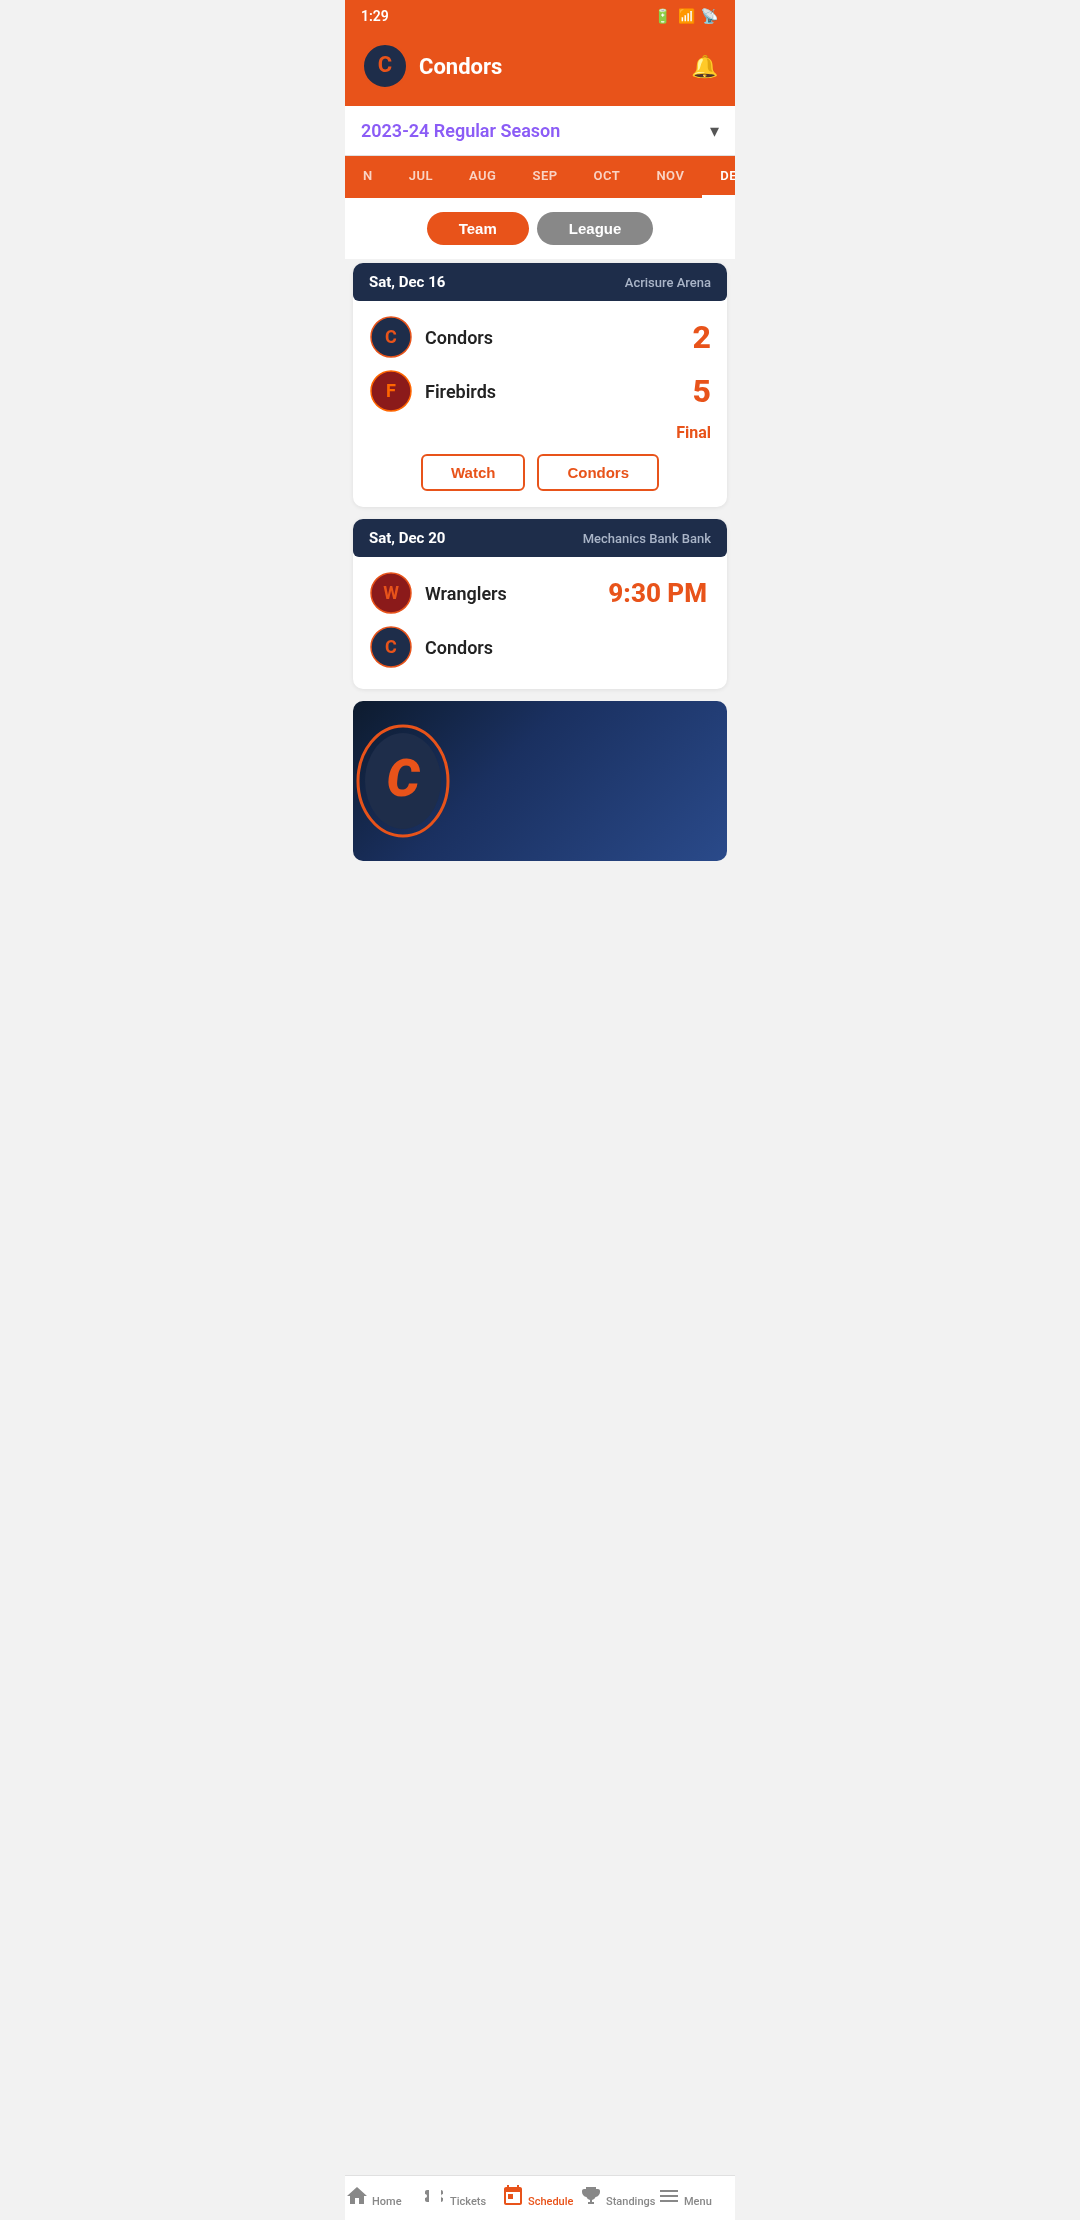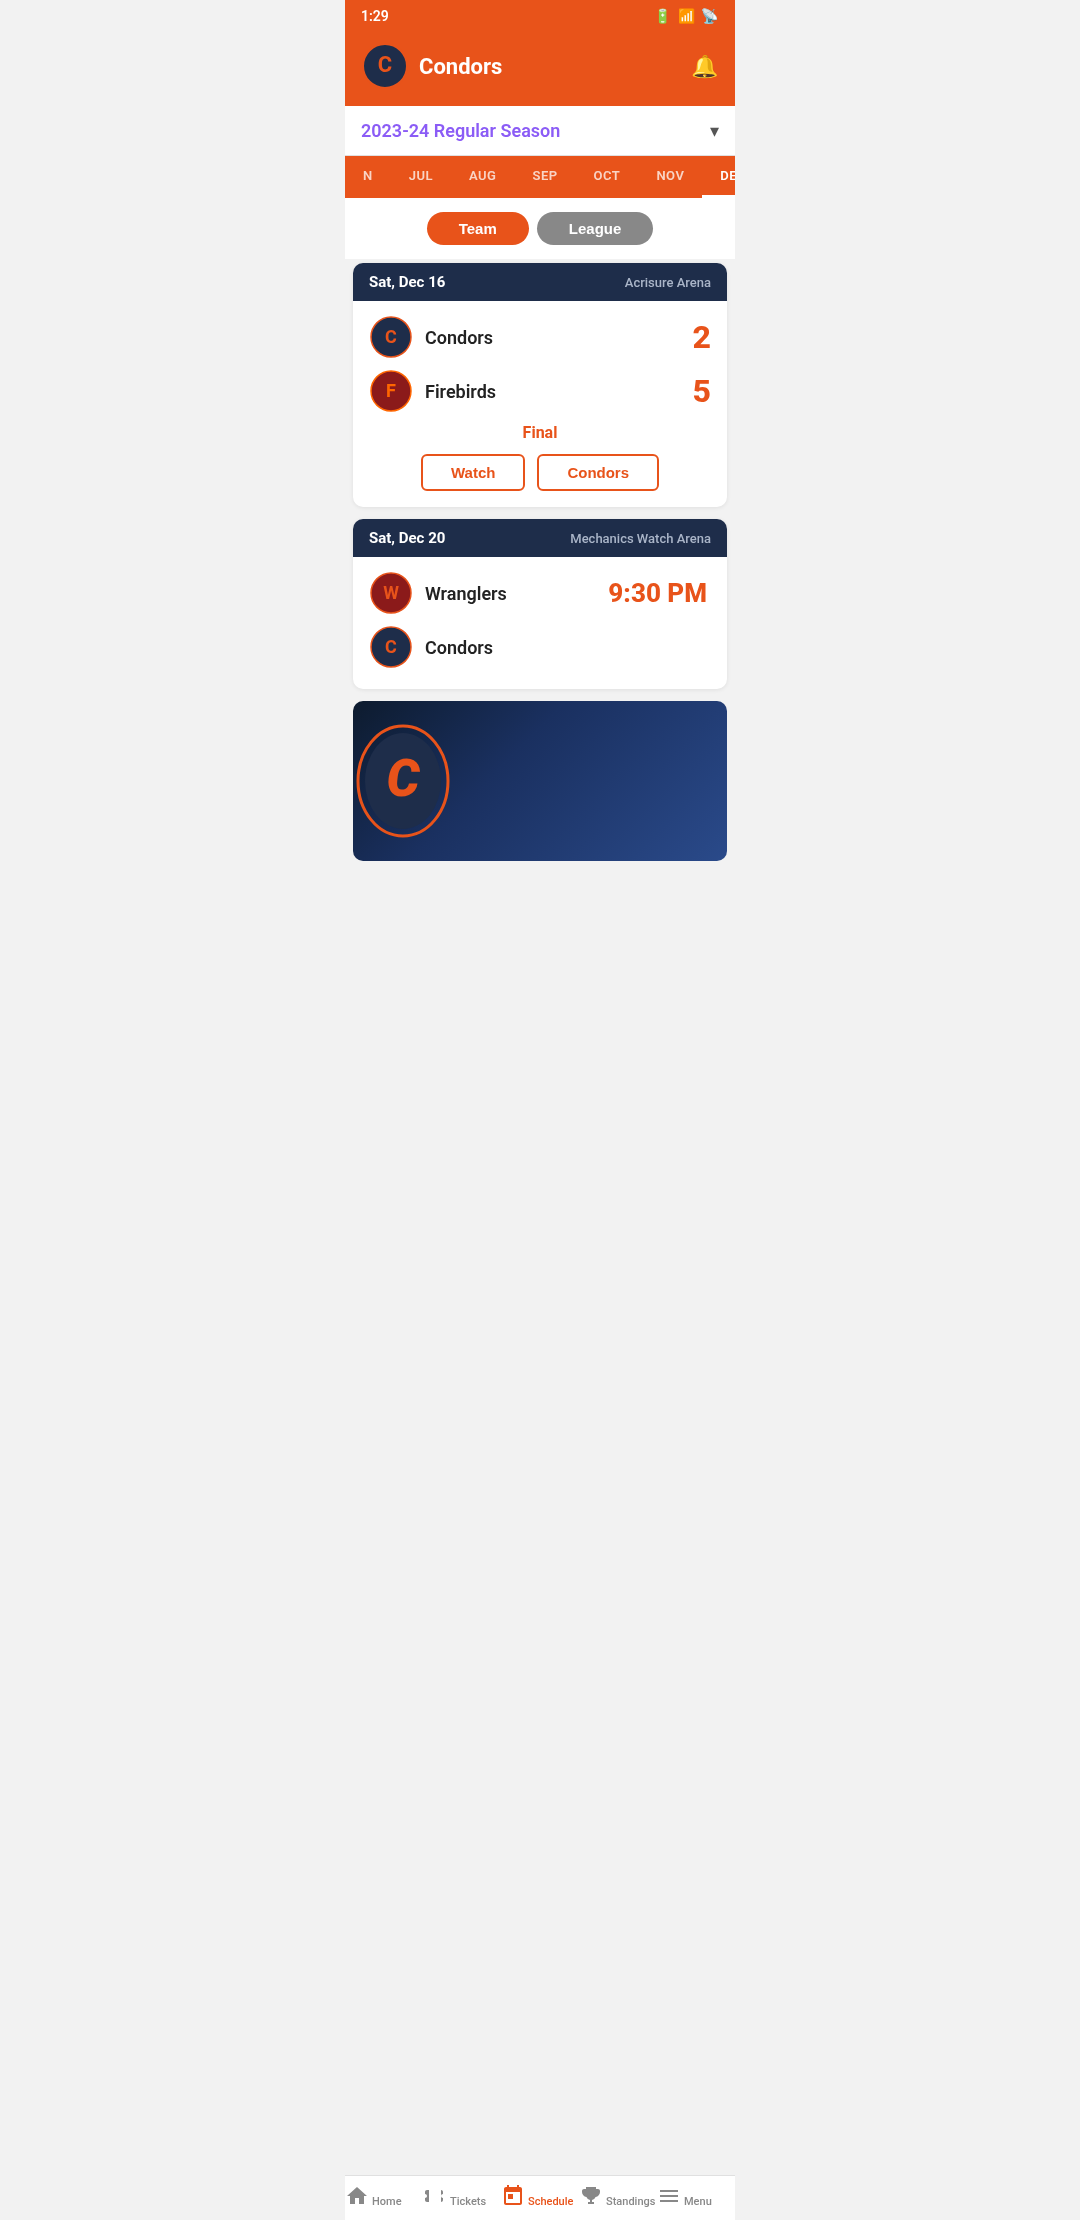--- a/index.html
+++ b/index.html
@@ -132,20 +132,21 @@
       margin: 0 8px 12px 8px;
       overflow: hidden;
       box-shadow: 0 1px 4px rgba(0,0,0,0.08);
     }
     .game-card-header {
       background: #1e2d4a;
       display: flex;
       justify-content: space-between;
       align-items: center;
       padding: 10px 16px;
+      border-radius: 6px;
     }
     .game-date {
       color: white;
       font-size: 15px;
       font-weight: 700;
     }
     .game-venue {
       color: #aab5c8;
       font-size: 13px;
       font-weight: 500;
@@ -172,21 +173,21 @@
       font-size: 18px;
       font-weight: 600;
       color: #222;
     }
     .team-score {
       font-size: 32px;
       font-weight: 800;
       color: #e8531a;
     }
     .game-status {
-      text-align: center;
+      text-align: right;
       font-size: 16px;
       font-weight: 700;
       color: #e8531a;
       margin: 4px 0 12px 0;
     }
     .game-actions {
       display: flex;
       gap: 12px;
       justify-content: center;
       margin-top: 4px;
@@ -367,21 +368,21 @@
       <div class="game-actions">
         <button class="action-btn">Watch</button>
         <button class="action-btn">Condors</button>
       </div>
     </div>
   </div>
 
   <div class="game-card">
     <div class="game-card-header">
       <span class="game-date">Sat, Dec 20</span>
-      <span class="game-venue">Mechanics Watch Arena</span>
+      <span class="game-venue">Mechanics Bank Bank</span>
     </div>
     <div class="game-body">
 
       <div class="team-row">
         <div class="team-left">
           <svg class="team-logo" viewBox="0 0 44 44" xmlns="http://www.w3.org/2000/svg">
             <circle cx="22" cy="22" r="20" fill="#8B1A1A" stroke="#e8531a" stroke-width="1.5"></circle>
             <text x="22" y="28" text-anchor="middle" font-size="18" fill="#e8531a" font-weight="bold">W</text>
           </svg>
           <span class="team-name">Wranglers</span>

